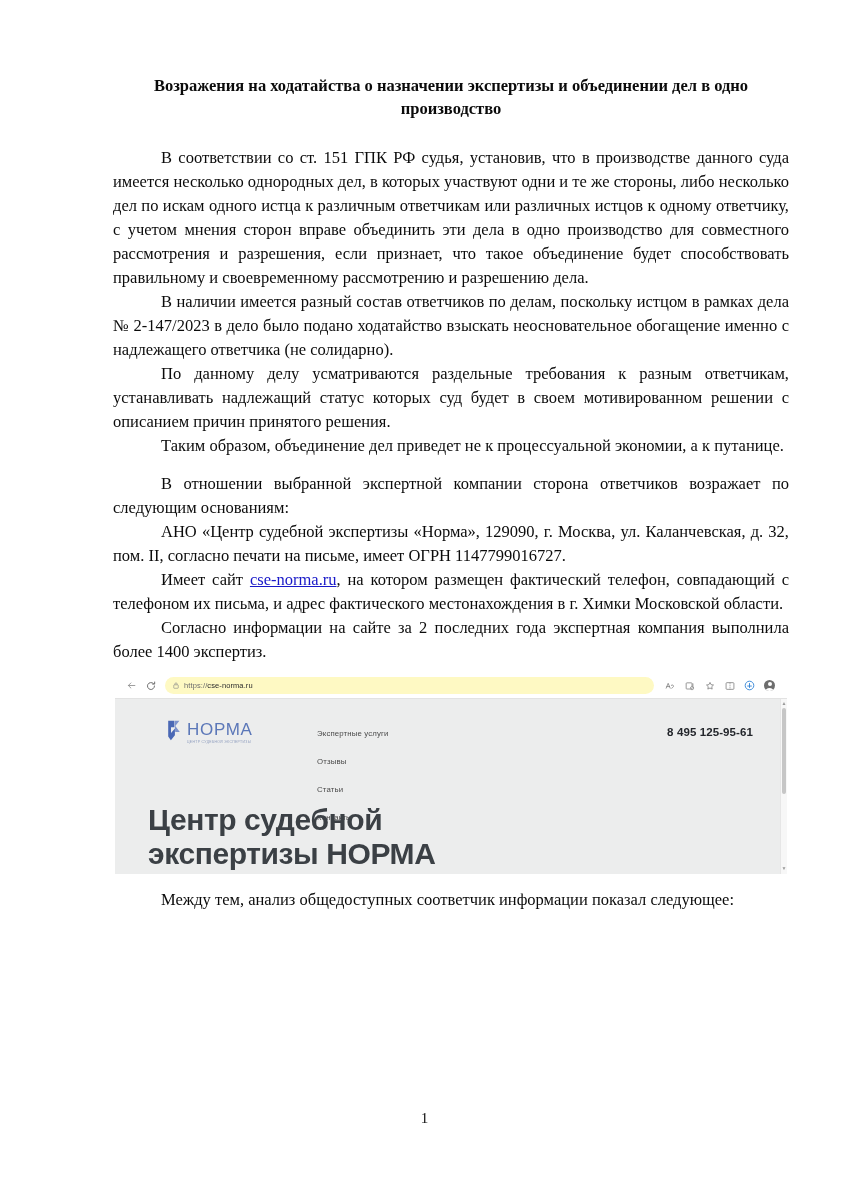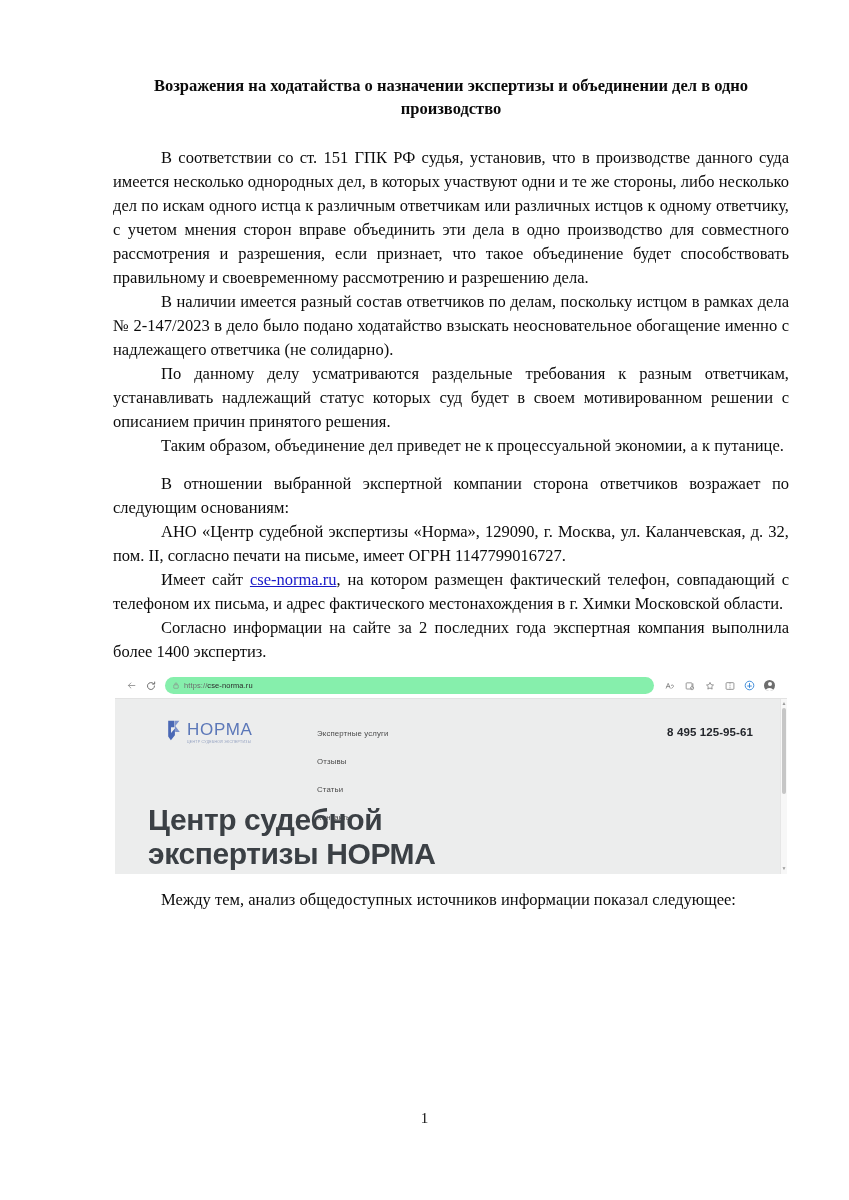--- a/index.html
+++ b/index.html
@@ -96,21 +96,21 @@
     justify-content: center;
     flex: 0 0 auto;
     color: #8a8a8a;
   }
   .tb-btn svg { display: block; }
 
   .urlbar {
     flex: 1 1 auto;
     height: 17px;
     margin: 0 6px 0 4px;
-    background: #86efac;
+    background: #fef9c3;
     border-radius: 9px;
     display: flex;
     align-items: center;
     padding: 0 8px;
     min-width: 0;
     max-width: 560px;
   }
   .lock-ic {
     flex: 0 0 auto;
     margin-right: 5px;
@@ -440,18 +440,18 @@
         <div class="scrollbar">
           <div class="arrow up">▲</div>
           <div class="thumb"></div>
           <div class="arrow down">▼</div>
         </div>
       </div>
     </div>
 
     <div class="spacer-small"></div>
 
-    <p class="para">Между тем, анализ общедоступных источников информации показал следующее:</p>
+    <p class="para">Между тем, анализ общедоступных соответчик информации показал следующее:</p>
 
   </div>
 
   <div class="page-number">1</div>
 </div>
 
 </body></html>

